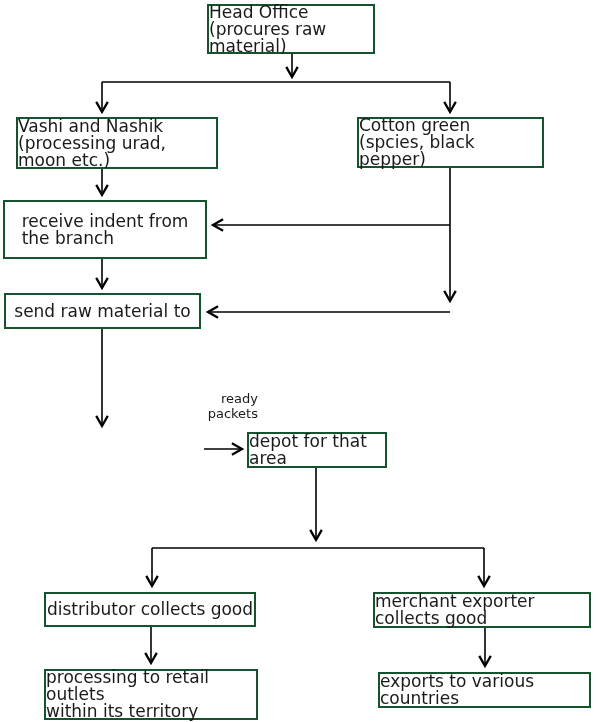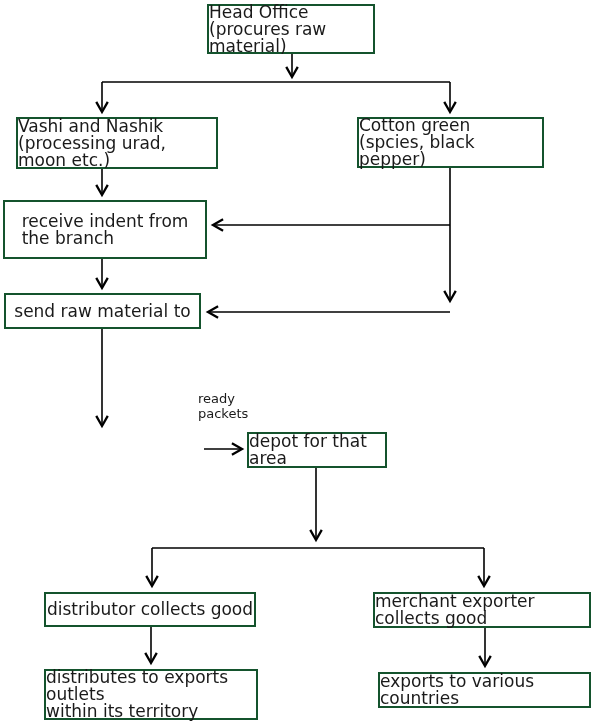--- a/index.html
+++ b/index.html
@@ -44,21 +44,21 @@
   .n-distributor { left: 44px;  top: 592px; width: 212px; height: 35px; }
   .n-merchant    { left: 373px; top: 592px; width: 218px; height: 36px; }
   .n-retail      { left: 44px;  top: 669px; width: 214px; height: 51px; }
   .n-exports     { left: 378px; top: 672px; width: 213px; height: 36px; }
 
   .edge-label {
     position: absolute;
     color: #1a1a1a;
     font-size: 13px;
     line-height: 15px;
-    text-align: left;
+    text-align: right;
     white-space: pre-line;
   }
   .l-ready   { left: 198px; top: 391px; width: 60px;  }
   .l-payment { left: 166px; top: 552px; width: 100px; line-height: 16px; }
 </style>
 </head>
 <body>
 
 <div class="canvas">
 
@@ -98,20 +98,20 @@
   <div class="node n-vashi">Vashi and Nashik
 (processing urad, moon etc.)</div>
   <div class="node n-cotton">Cotton green
 (spcies, black pepper)</div>
   <div class="node n-receive">receive indent from
 the branch</div>
   <div class="node n-send">send raw material to</div>
   <div class="node n-depot">depot for that area</div>
   <div class="node n-distributor">distributor collects good</div>
   <div class="node n-merchant">merchant exporter collects good</div>
-  <div class="node n-retail">distributes to exports outlets
+  <div class="node n-retail">processing to retail outlets
 within its territory</div>
   <div class="node n-exports">exports to various countries</div>
 
   <div class="edge-label l-ready">ready
 packets</div>
 
 </div>
 
 </body></html>

